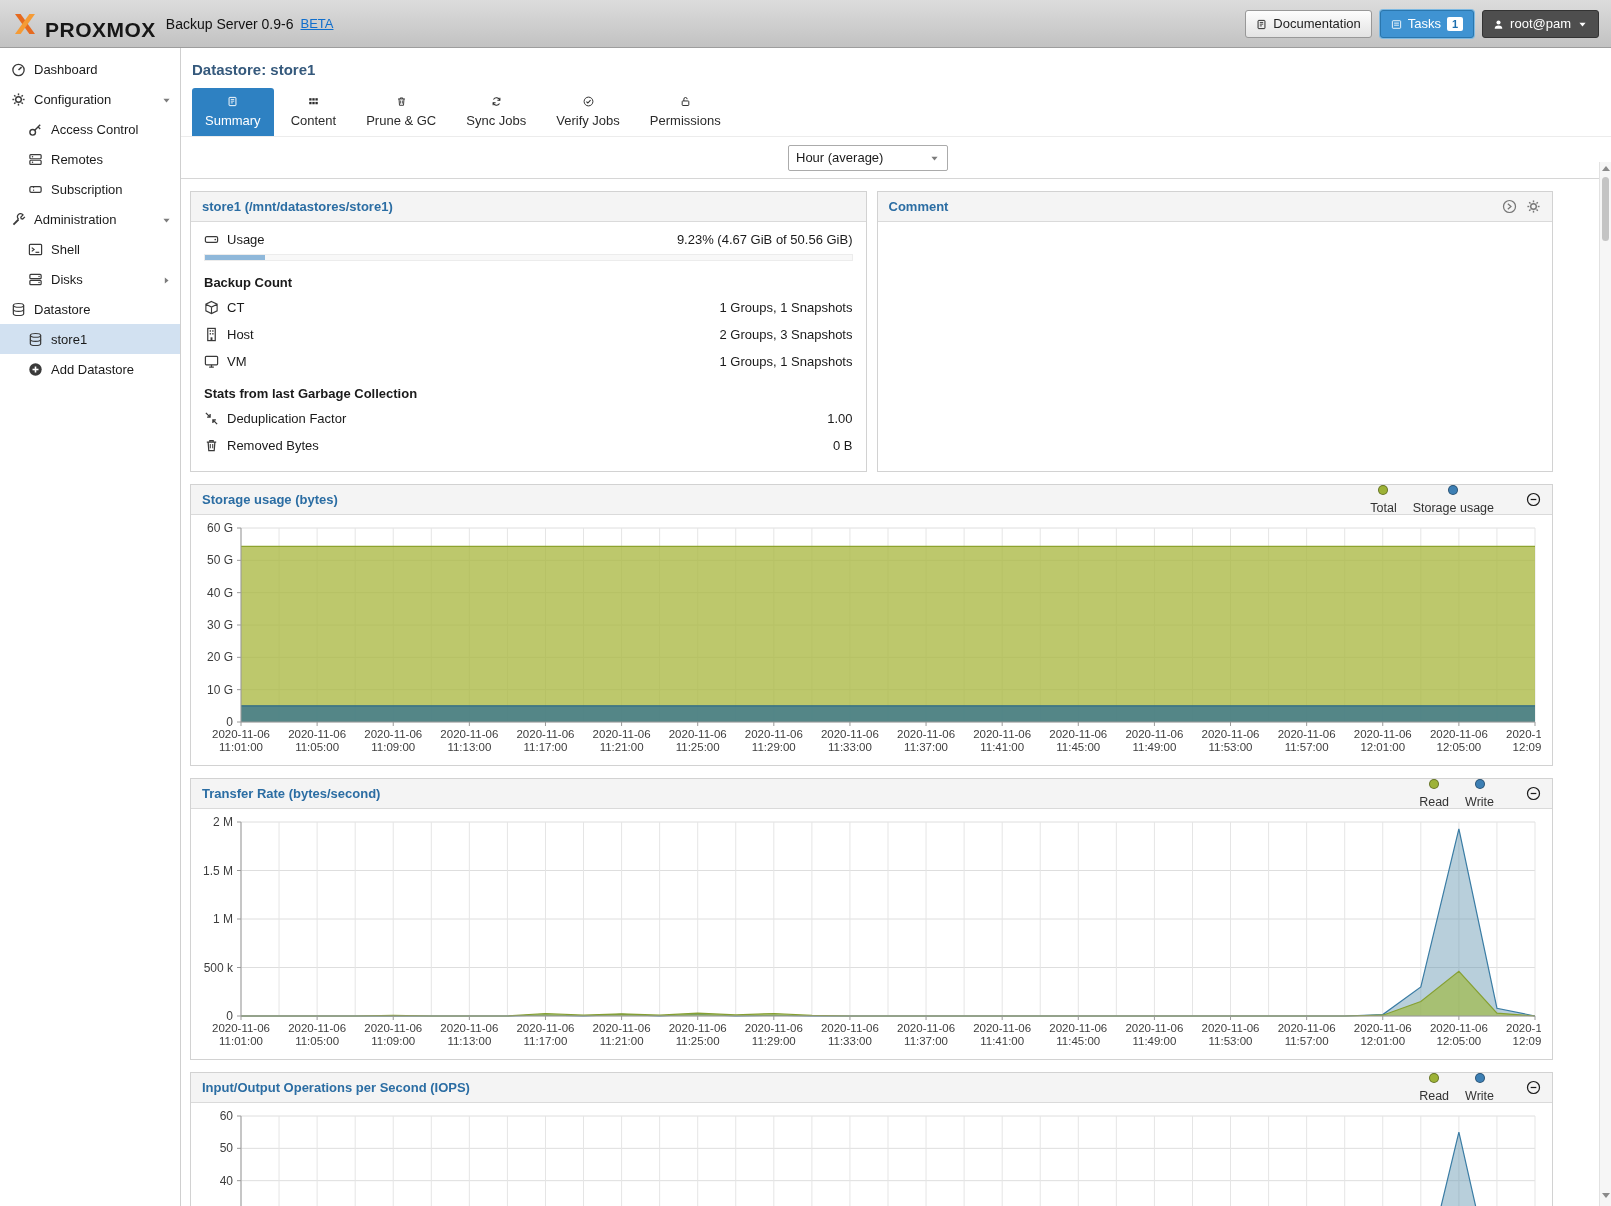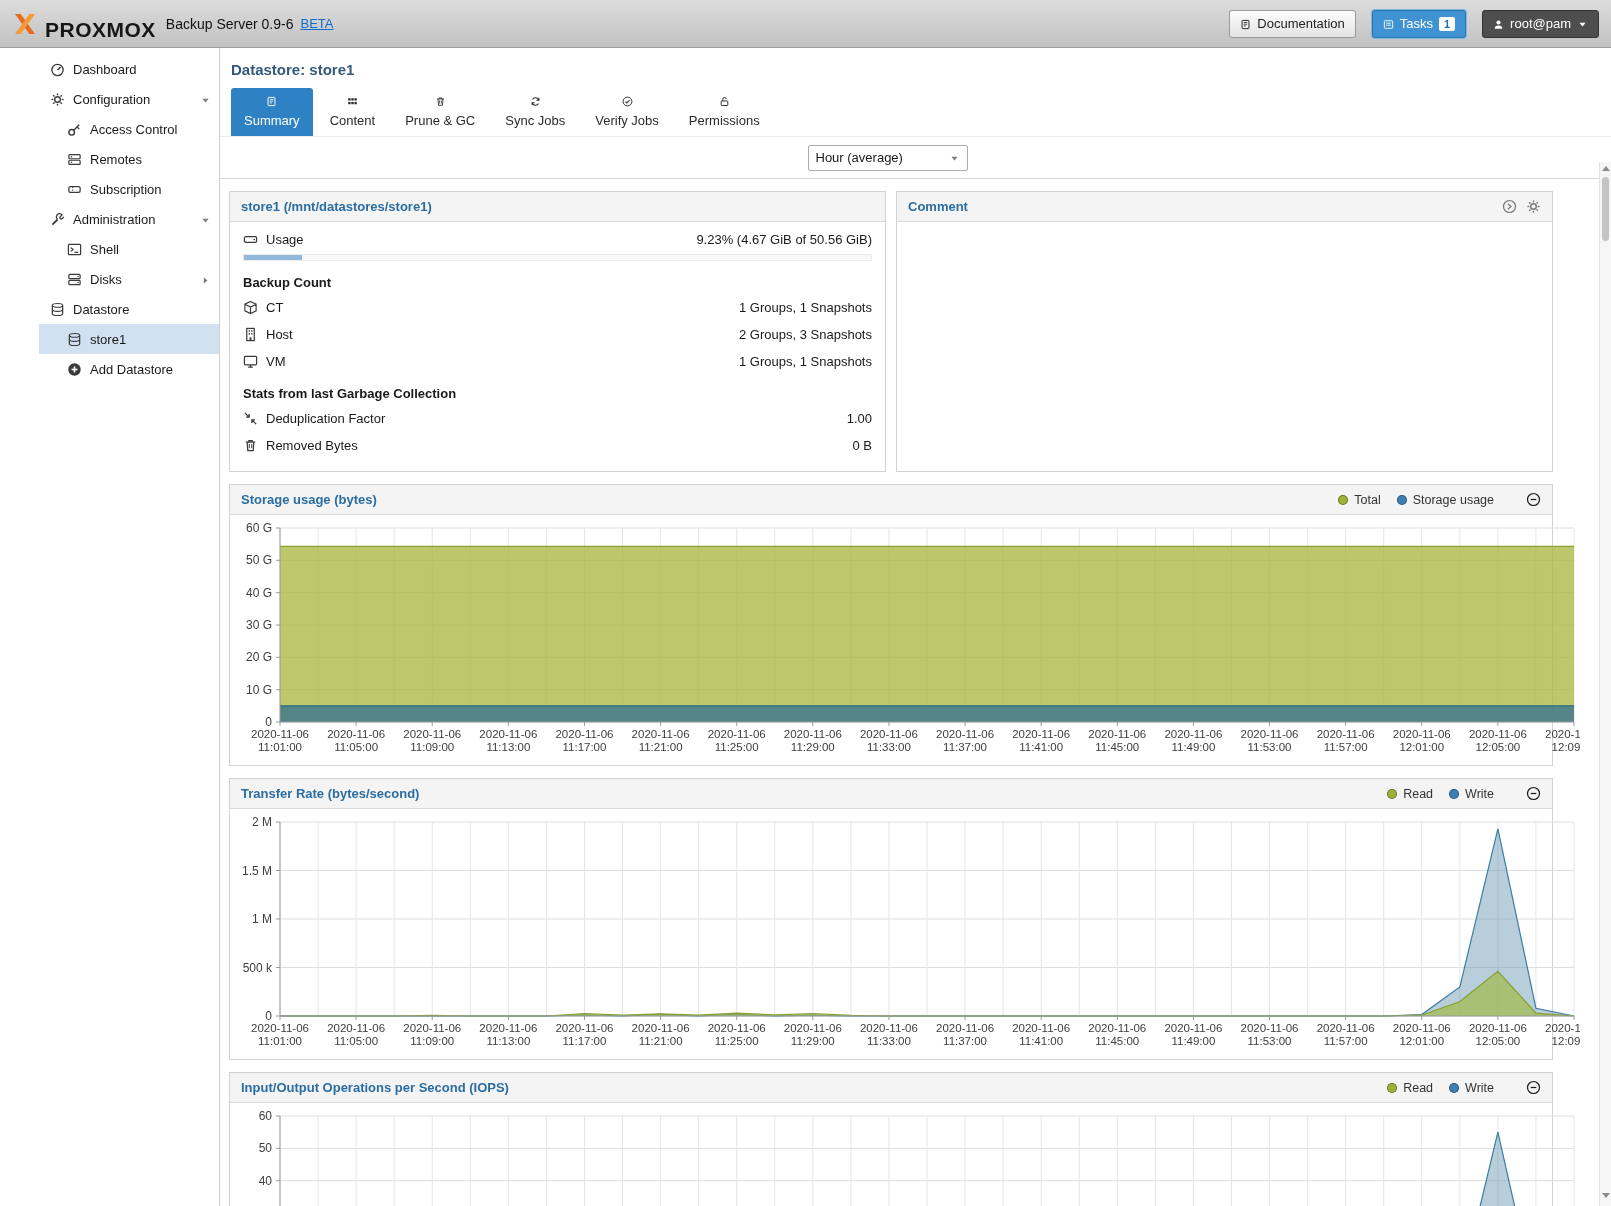--- a/index.html
+++ b/index.html
@@ -6,32 +6,32 @@
   html,body { width:1611px; height:1206px; overflow:hidden; background:#fff;
     font-family:"Liberation Sans", sans-serif; font-size:13px; color:#1a1a1a; }
 
   
   .hdr { height:48px; display:flex; align-items:center; padding:0 12px;
     background:linear-gradient(#dcdcdc,#c2c2c2); border-bottom:1px solid #9d9d9d; }
   .logo { display:flex; align-items:center; gap:7px; }
   .brand { font-size:21px; font-weight:bold; letter-spacing:.5px; color:#161616;margin-top:12px; }
   .subtitle { margin-left:10px; font-size:14px; color:#111; }
   .beta { margin-left:7px; font-size:13px; color:#0f6ecd; text-decoration:underline; cursor:pointer; }
-  .hdr-right { margin-left:auto; display:flex; align-items:center; gap:16px;border-radius:11px; }
+  .hdr-right { margin-left:auto; display:flex; align-items:center; gap:8px;border-radius:11px; }
   .hbtn { display:flex; align-items:center; gap:6px; height:28px; padding:0 10px;
     border:1px solid #989898; border-radius:3px; background:linear-gradient(#fdfdfd,#e3e3e3);
     font-size:13px; color:#222; cursor:pointer; }
   .hbtn.tasks { background:#3f93d2; border-color:#2a76ad; color:#fff; box-shadow:0 0 0 1px #7db9e2; }
   .hbtn.user  { background:#4e4e4e; border-color:#333; color:#fff; }
   .badge { background:#fff; color:#1d6fae; font-weight:bold; font-size:11px;
     border-radius:2px; padding:1px 5px; }
 
   
   .app { display:flex; height:1158px; }
-  .sidebar { width:181px; background:#fff; border-right:1px solid #cfcfcf; padding-top:6px;margin-left:39px; }
+  .sidebar { width:181px; background:#fff; border-right:1px solid #cfcfcf; padding-top:6px; }
   .side-item { display:flex; align-items:center; gap:8px; height:30px; padding:0 8px 0 11px;
     cursor:pointer; white-space:nowrap; }
   .side-item.indent { padding-left:28px; }
   .side-item.selected { background:#d2e1f1; }
   .side-item .grow { flex:1; }
   .main { flex:1; position:relative; display:flex; flex-direction:column; overflow:hidden; }
 
   .page-title { color:#35597c; font-size:15px; font-weight:600; padding:13px 0 10px 11px; }
   .tabbar { display:flex; gap:4px; padding:0 0 0 11px; border-bottom:1px solid #ececec; }
   .tab { display:flex; align-items:center; gap:7px; padding:7px 13px 8px;
@@ -56,21 +56,21 @@
 
   .kv { display:flex; align-items:flex-end; gap:8px; padding:6px 13px; }
   .kv .val { margin-left:auto; }
   .sec { font-weight:bold; padding:11px 13px 4px; }
   .pbar { height:7px; border:1px solid #ececec; background:#f8f8f8; margin:1px 13px 3px; }
   .pbar i { display:block; height:100%; background:#8fb8da; }
   .summary-bd { padding:4px 0 12px; min-height:238px; }
   .comment-bd { min-height:238px; }
 
   .legend { margin-left:auto; display:flex; align-items:center; gap:16px; }
-  .legend-item { display:flex; align-items:center; gap:6px; font-size:12.5px; color:#333; cursor:pointer; }
+  .legend-item { display:flex; align-items:center; gap:6px; font-size:12.5px; color:#333; cursor:pointer;flex-direction:column; }
   .legend-dot { width:10px; height:10px; border-radius:50%; border:1px solid rgba(0,0,0,.35); }
   .collapse-tool { margin-left:16px; color:#8a8a8a; cursor:pointer; }
   .chart-bd { padding:5px 2px 2px; }
   .chart text { font-family:"Liberation Sans", sans-serif; }
   .chart .yt { font-size:12px; fill:#3d3d3d; }
   .chart .xt { font-size:11.5px; fill:#3d3d3d; }
 
   .ic { width:15px; height:15px; display:inline-block; flex:none; color:#3a3a3a; }
   .ic.sm { width:11px; height:11px; }
   .ic.cur { color:currentColor; }

